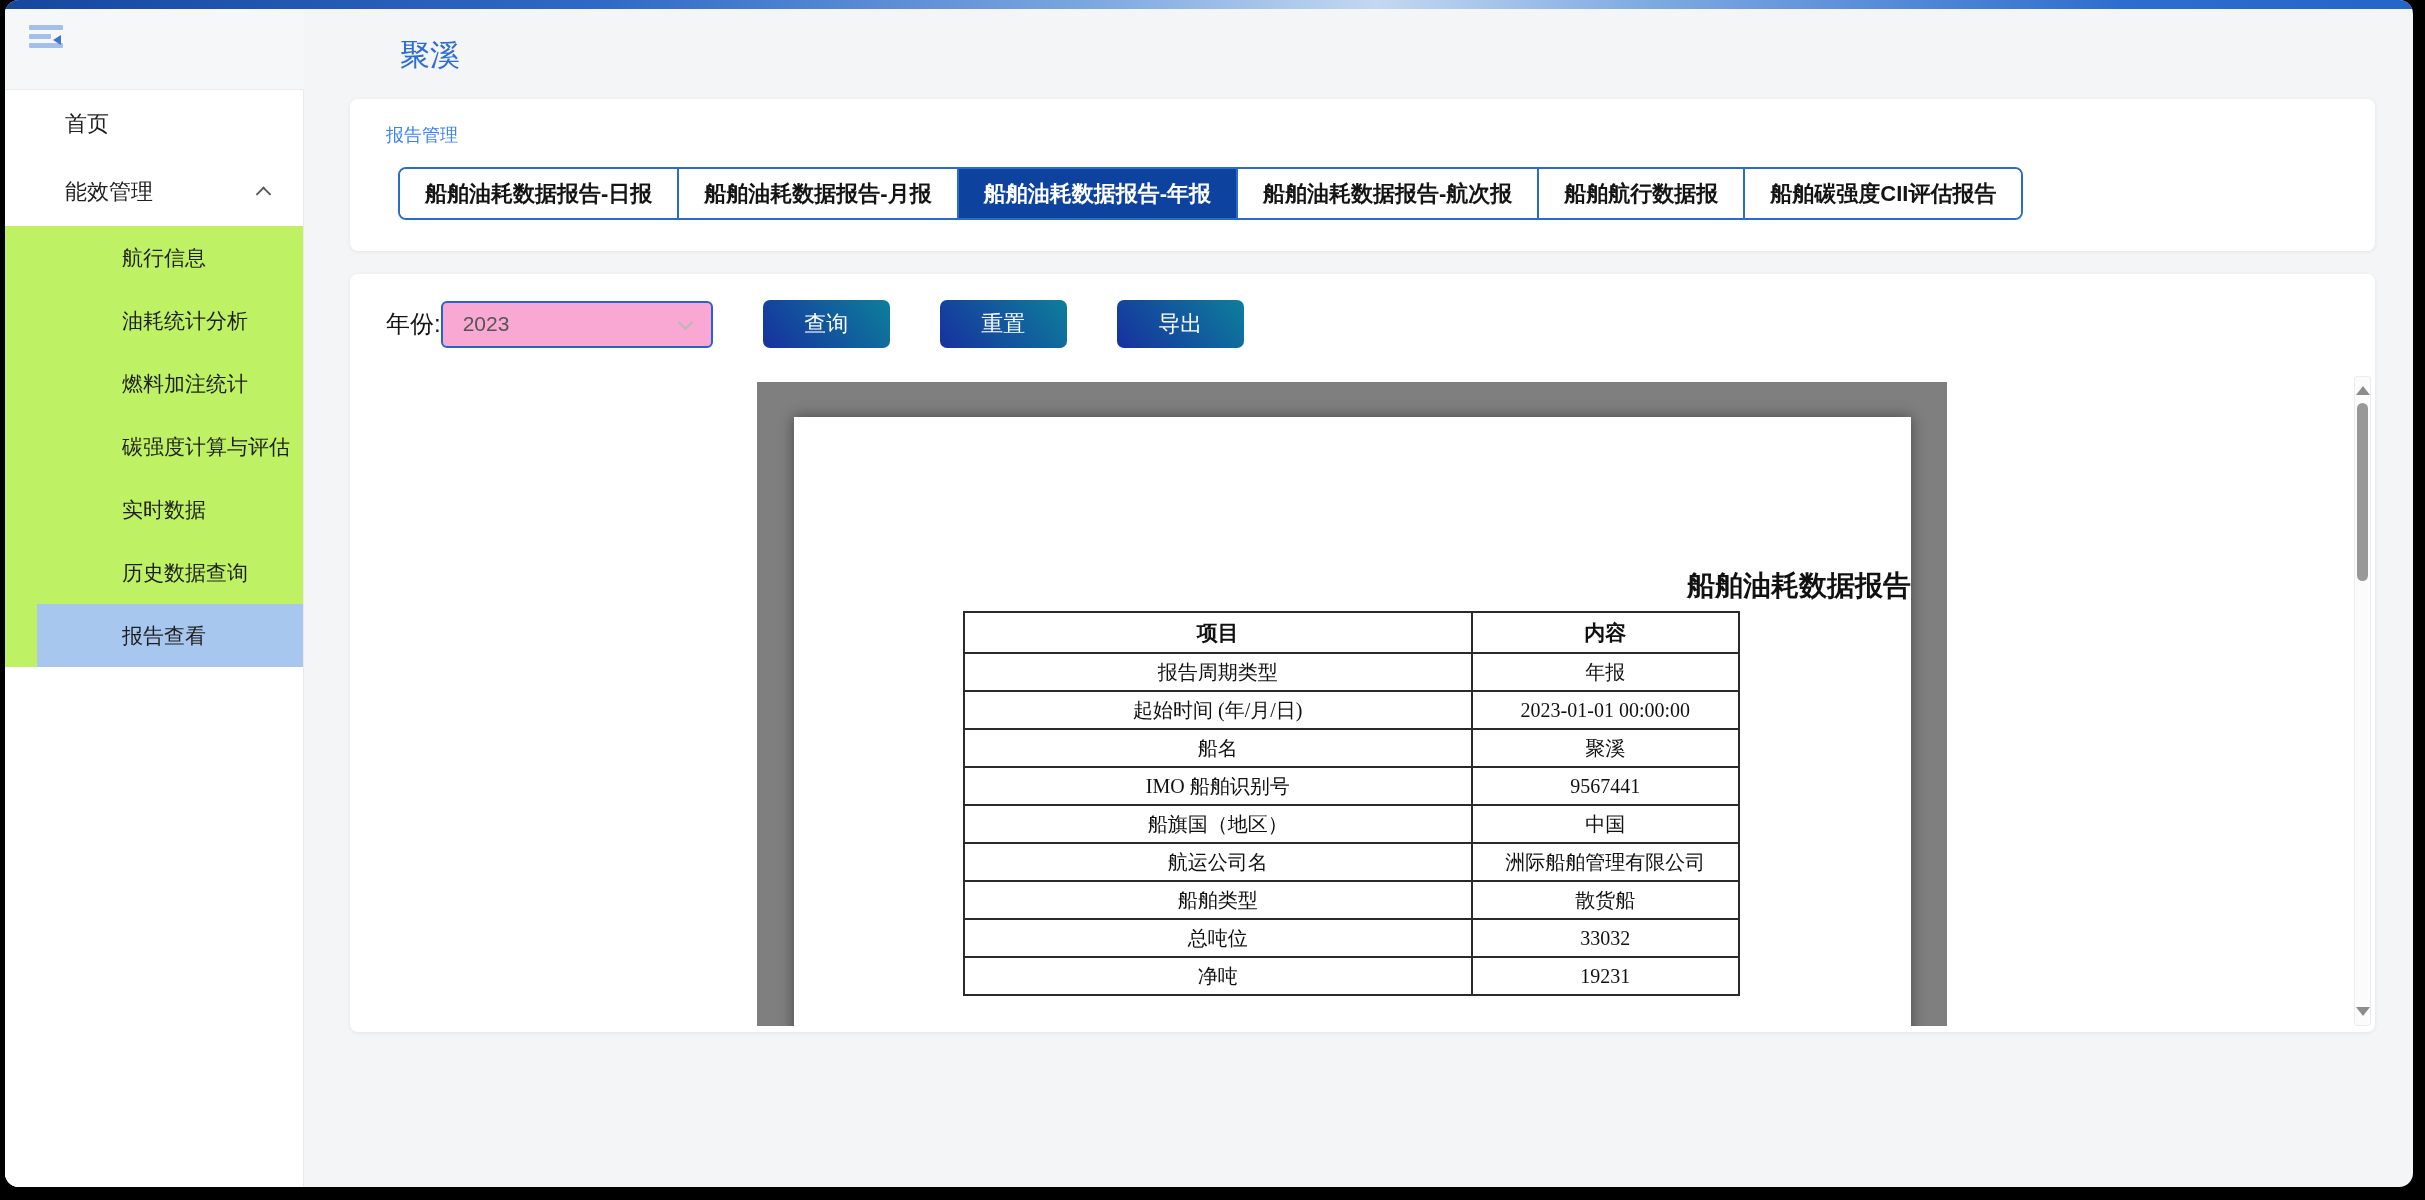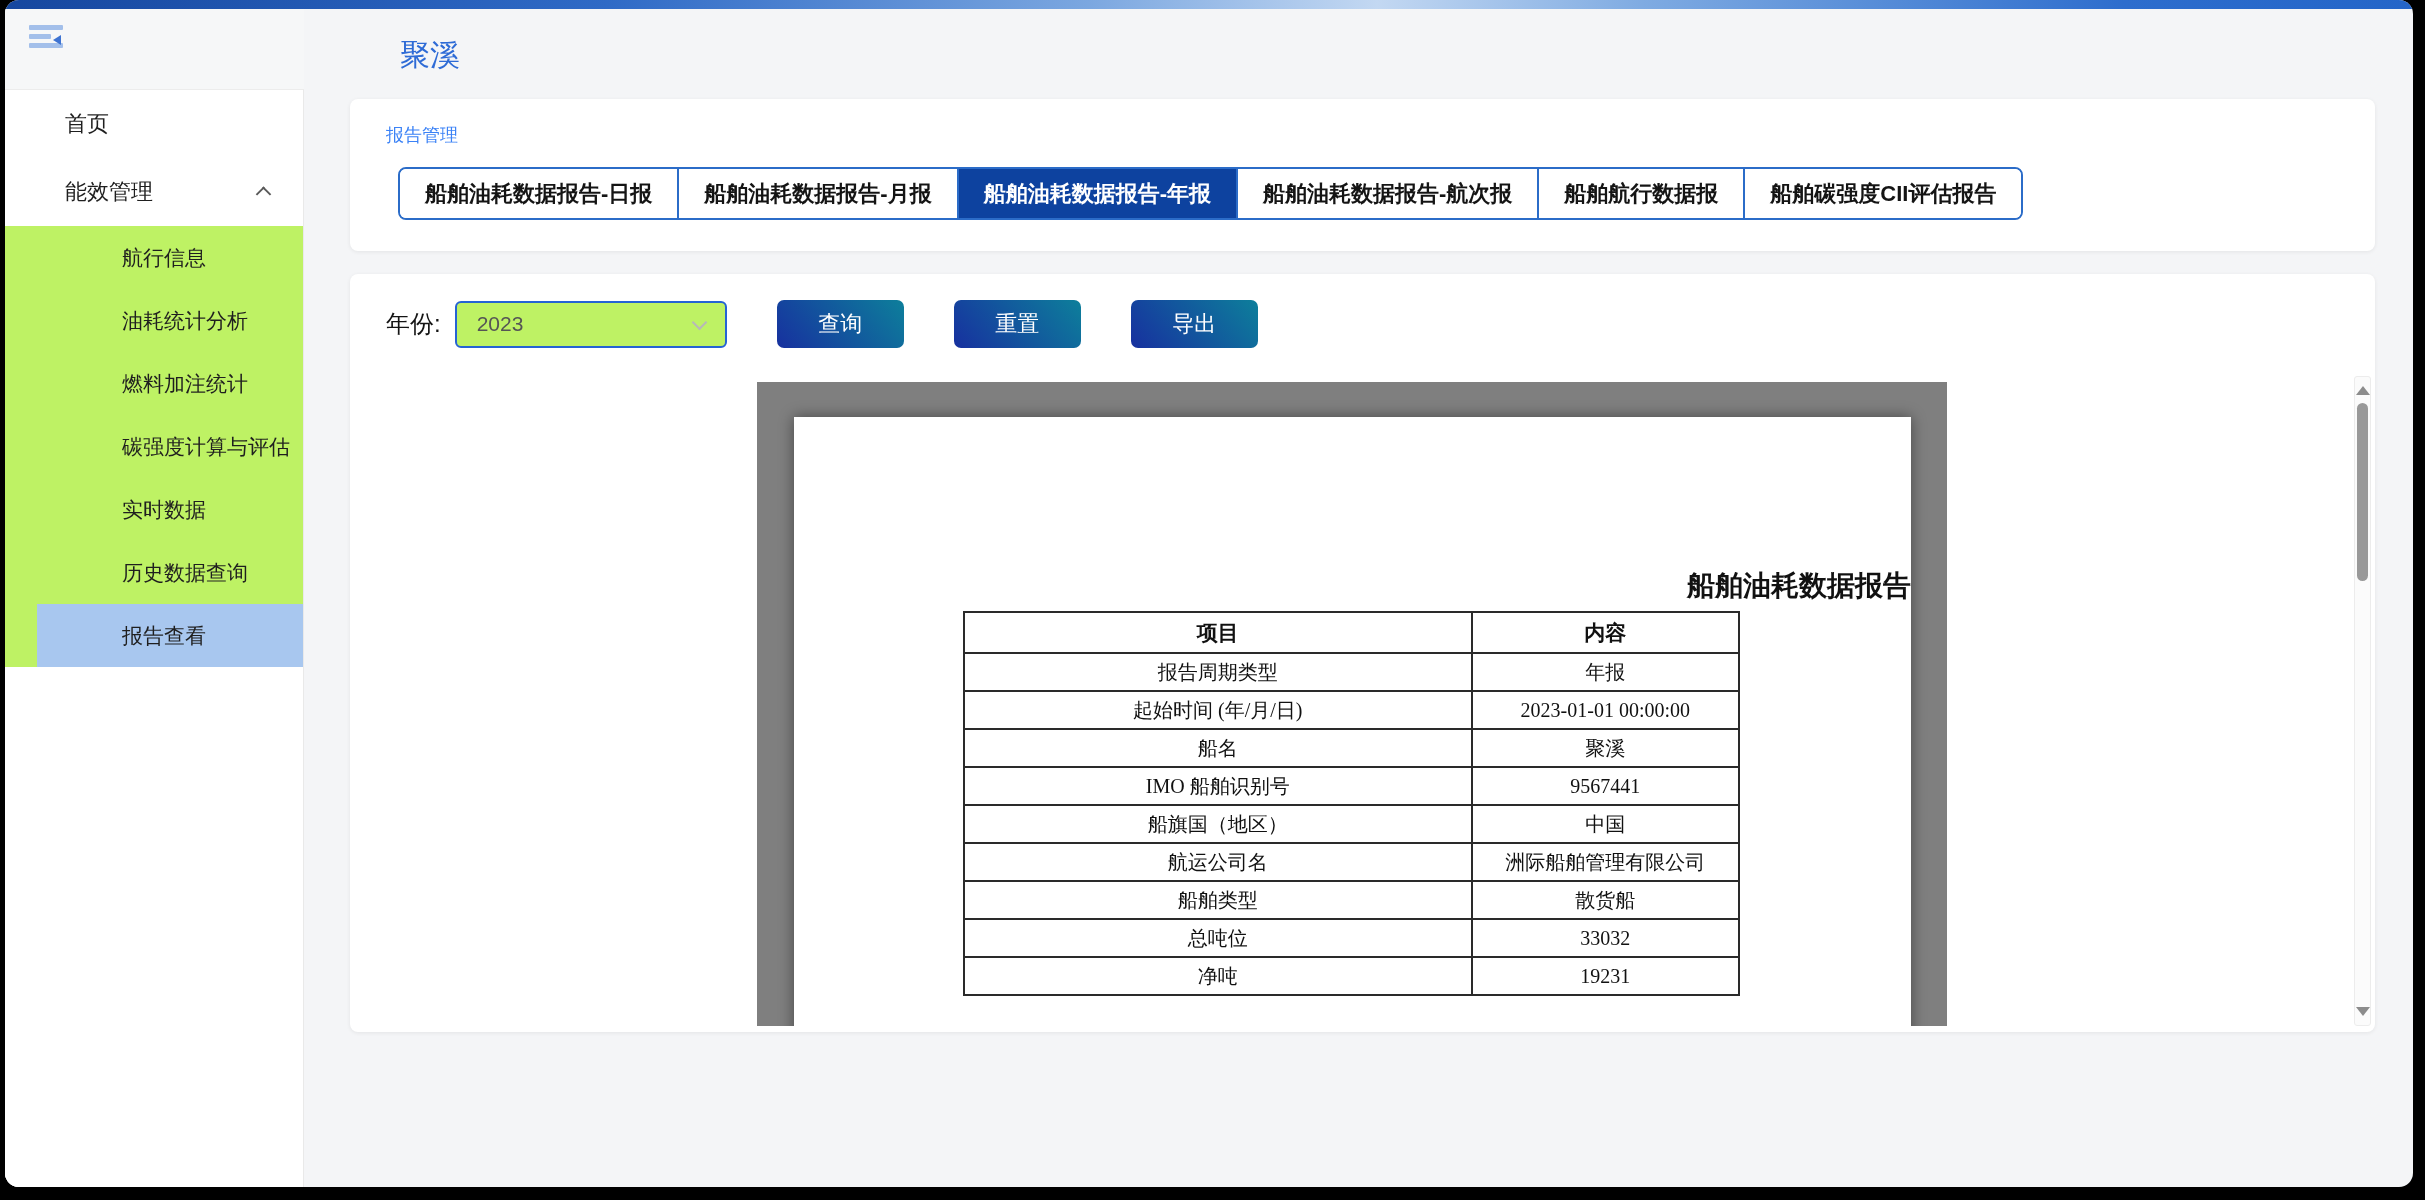--- a/index.html
+++ b/index.html
@@ -45,22 +45,22 @@
 
   .tabs { display:inline-flex; margin-top:20px; border:2px solid #2b6cc8; border-radius:8px; overflow:hidden; background:#fff;margin-left:12px; }
   .tab { height:49px; line-height:49px; padding:0 25px; font-size:22px; font-weight:600; color:#141414;
     background:#fff; border:none; border-left:2px solid #2b6cc8; cursor:pointer; white-space:nowrap;
     font-family:"Liberation Sans","DejaVu Sans",sans-serif; }
   .tab:first-child { border-left:none; }
   .tab.active { background:#0d429f; color:#fff; }
 
   .card-content { margin-top:23px; height:758px; position:relative; padding:26px 36px; }
   .filter-row { display:flex; align-items:center; }
-  .filter-label { font-size:24px; color:#141414; margin-right:14px; }
-  .select { width:272px; height:47px; border:2px solid #2563d4; border-radius:6px; background:#bef264;
+  .filter-label { font-size:24px; color:#141414; margin-right:0; }
+  .select { width:272px; height:47px; border:2px solid #2563d4; border-radius:6px; background:#f9a8d4;
     display:flex; align-items:center; padding:0 20px; position:relative; cursor:pointer; }
   .select-value { font-size:21px; color:#555; }
   .select .chev-down { position:absolute; right:20px; top:14px; width:11px; height:11px;
     border-right:2px solid #b8b8b8; border-bottom:2px solid #b8b8b8; transform:rotate(45deg); }
   .action-btn { width:127px; height:48px; border:none; border-radius:7px; color:#fff; font-size:22px;
     background:linear-gradient(50deg,#17309f 0%,#0d7f9b 100%); cursor:pointer; margin-left:50px;
     font-family:"Liberation Sans","DejaVu Sans",sans-serif; }
 
   
   .viewer { position:absolute; left:407px; top:108px; width:1190px; height:644px;

